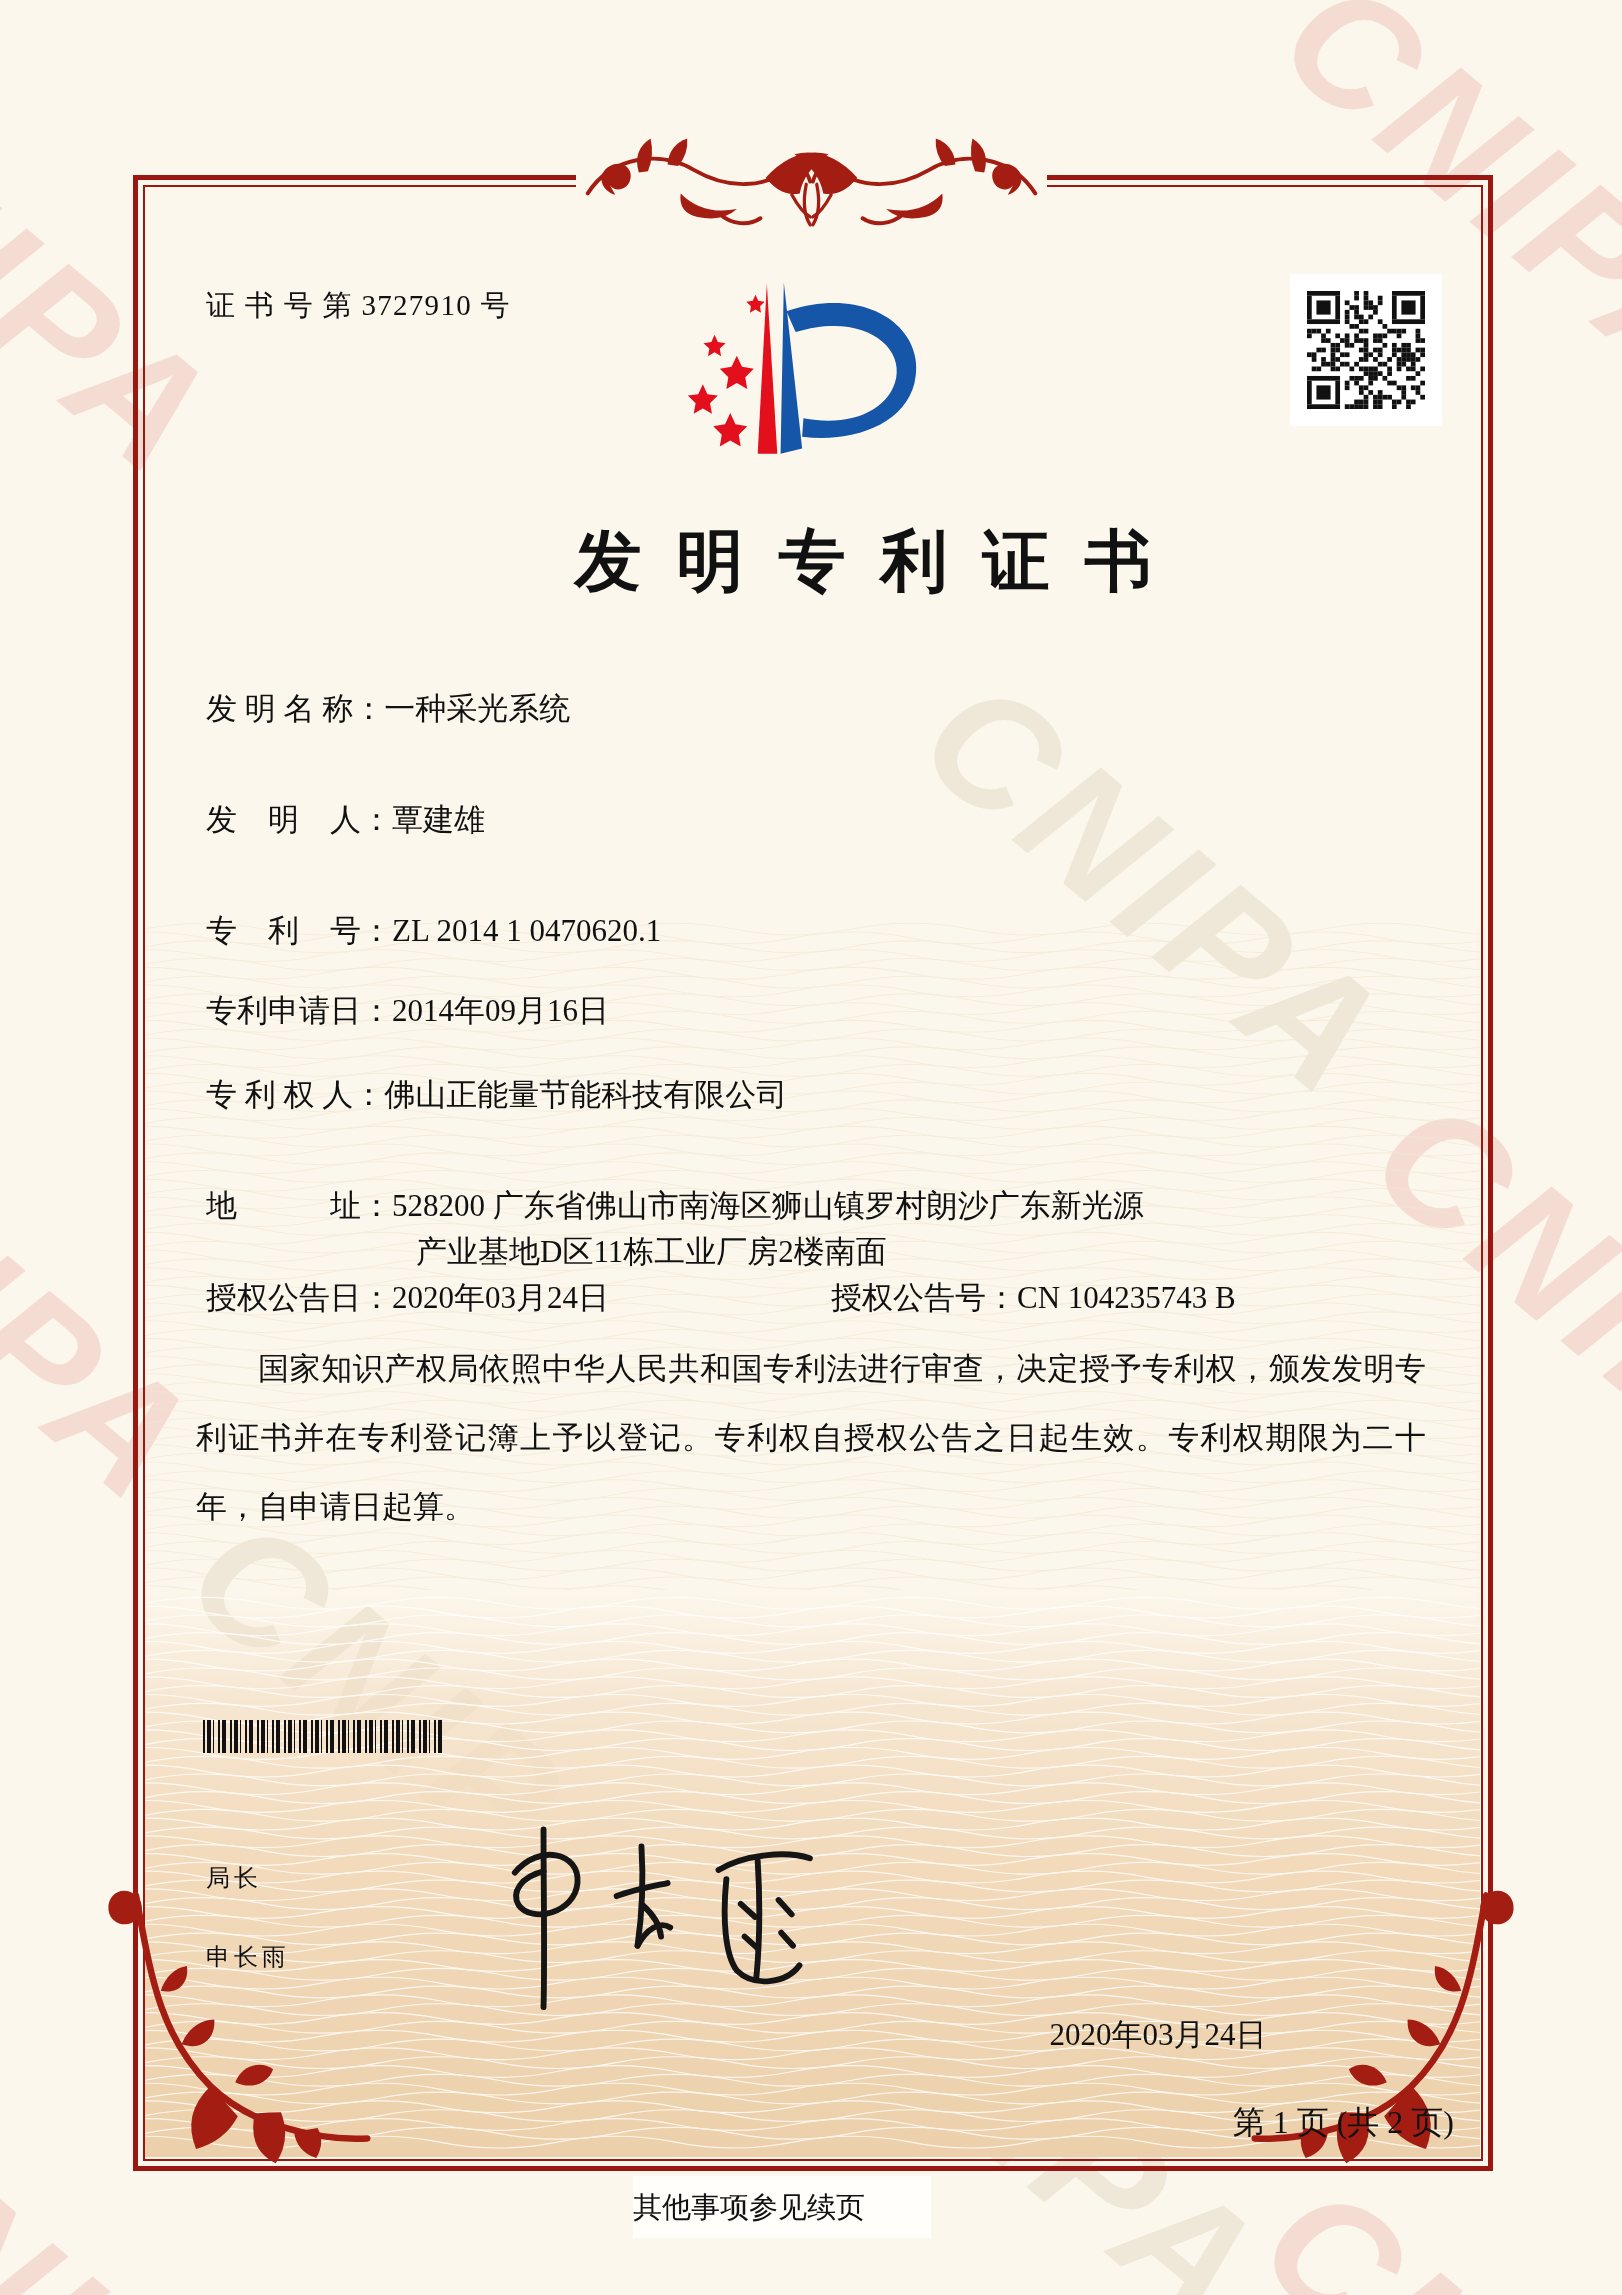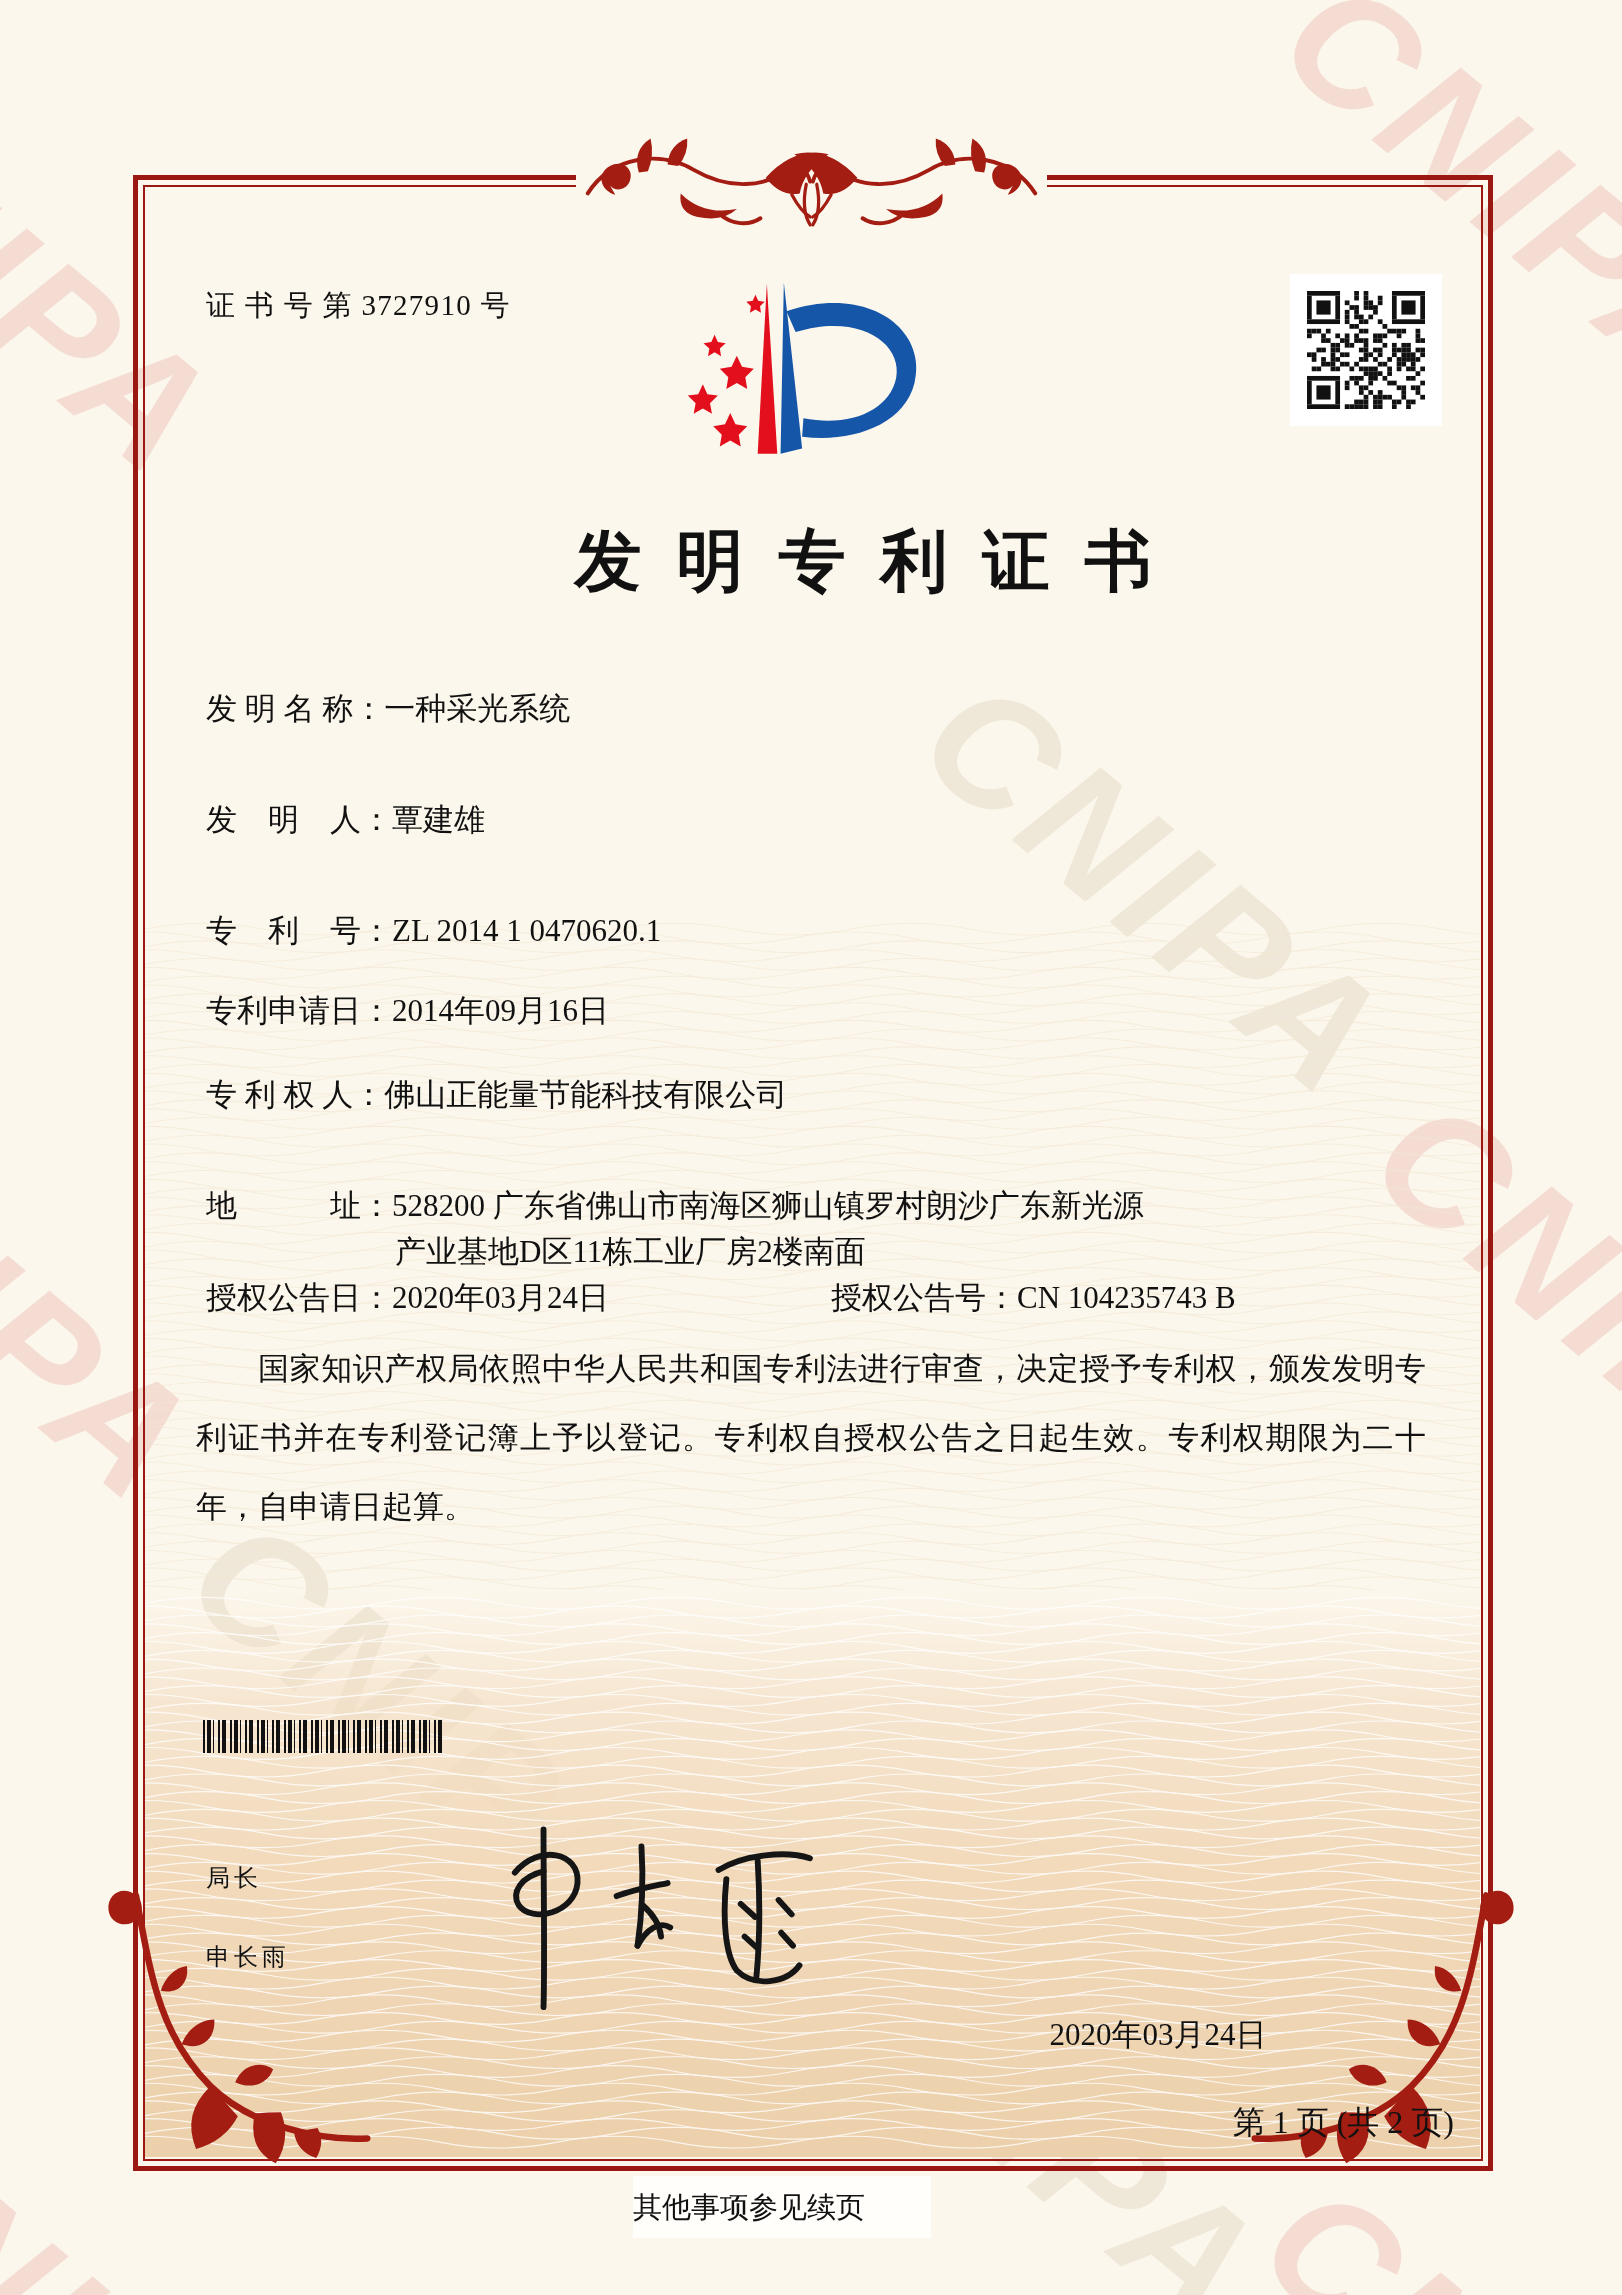--- a/index.html
+++ b/index.html
@@ -45,21 +45,21 @@
   #top-ornament{left:576px;top:116px;width:471px;height:143px;background:#fcf7ec;z-index:3;}
   .corner{z-index:3;}
   
   .content{z-index:5;}
   .certno{left:206px;top:286px;font-size:29px;letter-spacing:1.3px;}
   .title{
     left:133px;top:516px;width:1460px;text-align:center;
     font-size:67px;font-weight:bold;letter-spacing:35px;padding-left:35px;box-sizing:border-box;
   }
   .row{left:206px;font-size:31px;white-space:nowrap;}
-  .row2{left:395px;font-size:31px;white-space:nowrap;}
+  .row2{left:416px;font-size:31px;white-space:nowrap;}
   .rowR{left:831px;font-size:31px;white-space:nowrap;text-align:center;}
   .paras{
     left:196px;top:1334px;width:1230px;
     font-size:31px;line-height:69px;text-align:justify;
   }
   .paras p{margin:0;text-indent:2em;}
   #barcode{
     left:203px;top:1720px;width:241px;height:33px;
     background-image:repeating-linear-gradient(90deg,
       #111 0 2px,rgba(0,0,0,0) 2px 3.9px,

